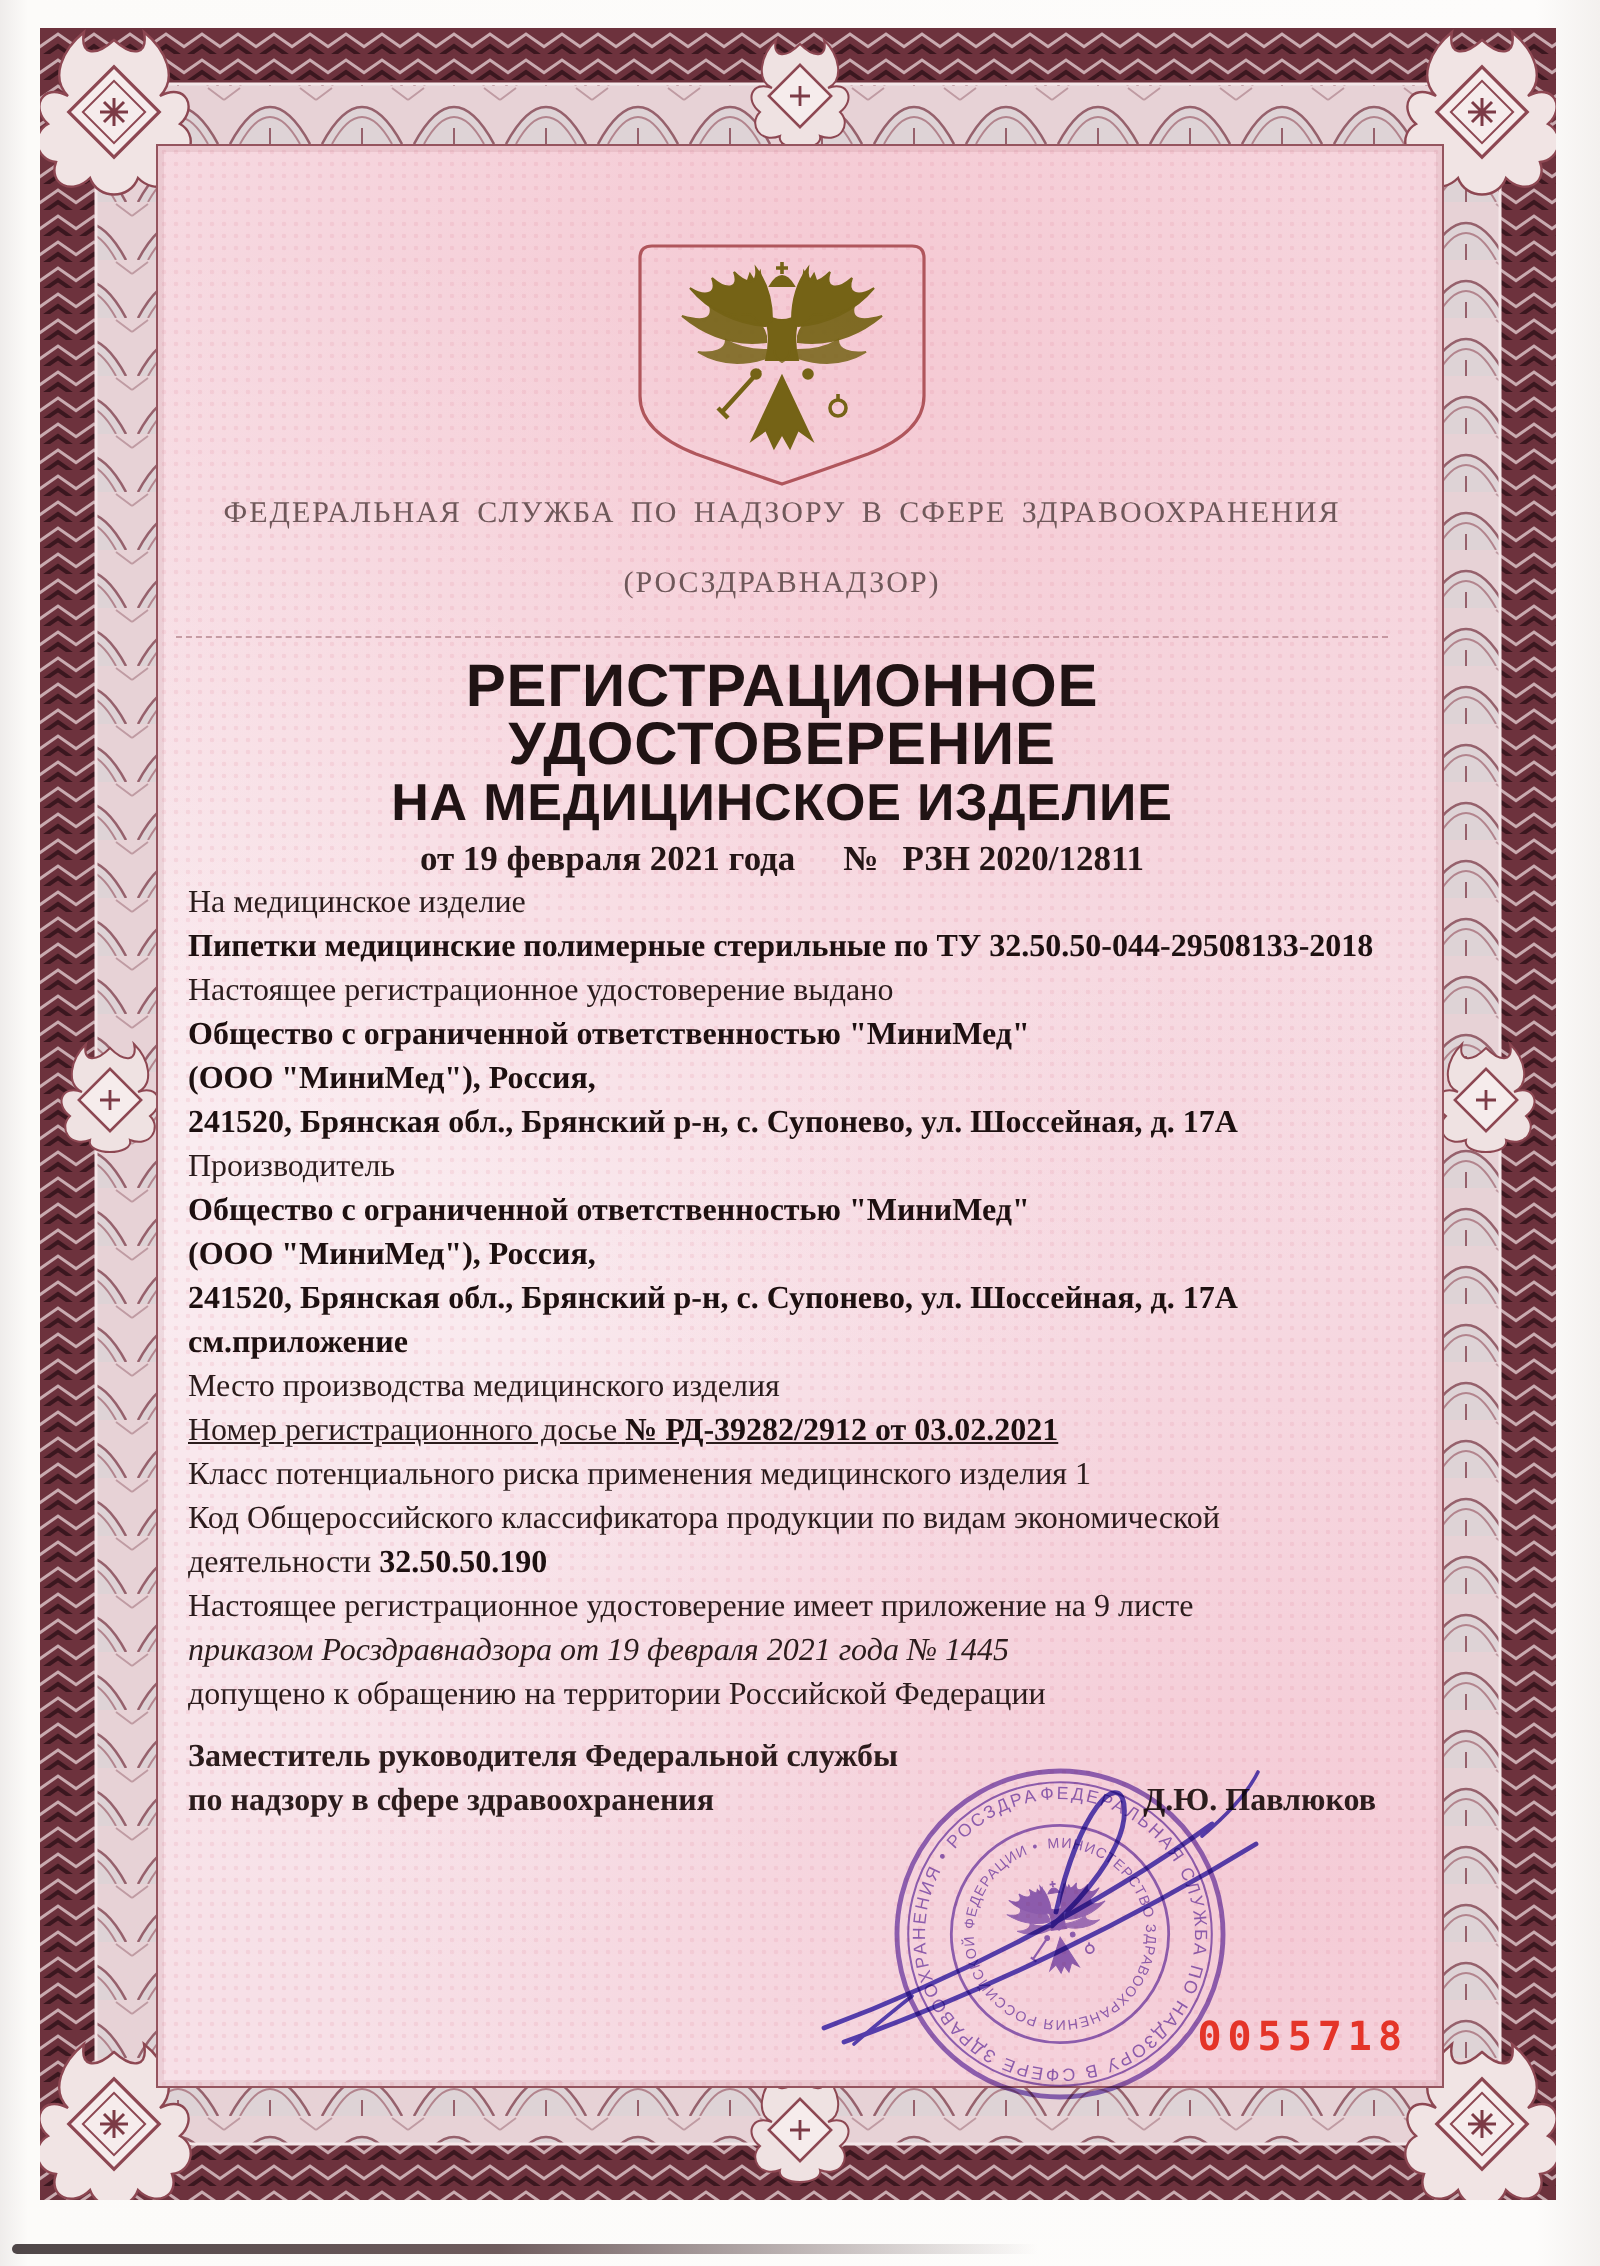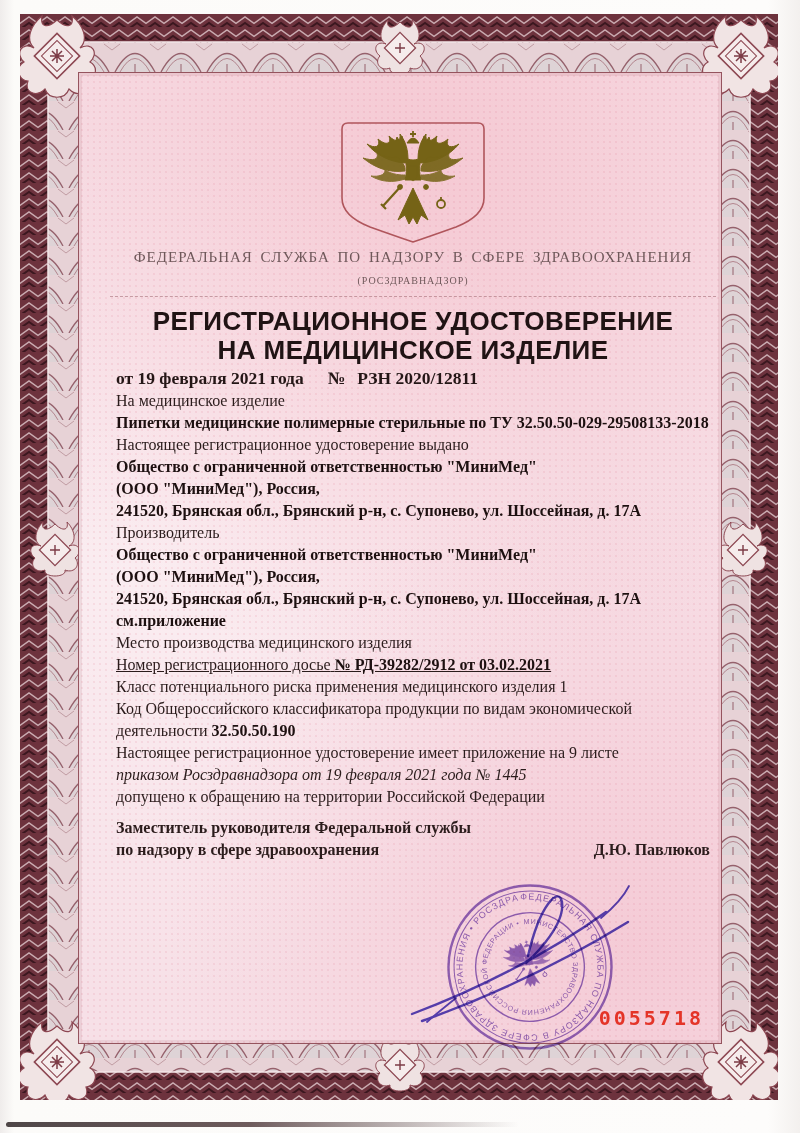--- a/index.html
+++ b/index.html
@@ -14,34 +14,34 @@
     background-color:#f7e0e7;
     background-image:
       radial-gradient(rgba(221,118,140,0.14) 1px, rgba(0,0,0,0) 1.3px),
       radial-gradient(circle at 55% 9%, rgba(240,148,165,.30), rgba(240,148,165,0) 55%),
       radial-gradient(circle at 86% 90%, rgba(238,148,170,.28), rgba(238,148,170,0) 45%),
       radial-gradient(circle at 12% 50%, rgba(255,255,255,.45), rgba(255,255,255,0) 60%);
     background-size:6px 6px,100% 100%,100% 100%,100% 100%;
     border:1.5px solid #95545e;
     box-shadow:inset 0 0 0 3px rgba(160,90,100,.12);}
   
-  .content{position:absolute;left:86px;top:72px;width:642px;height:970px;
+  .content{position:absolute;left:64px;top:72px;width:642px;height:970px;
            box-sizing:border-box;padding:0 18px 0 30px;}
   .center{text-align:center;}
   .emblem-wrap{margin:48px auto 0;width:150px;height:124px;color:#756316;}
   .agency{margin:4px 0 0;font-size:15px;line-height:19px;letter-spacing:1px;
           word-spacing:3px;color:#6f585a;text-align:center;}
-  .agency2{margin:4px;font-size:10px;line-height:19px;letter-spacing:1px;color:#6f585a;text-align:center;}
+  .agency2{margin:16px;font-size:15px;line-height:19px;letter-spacing:1px;color:#6f585a;text-align:center;}
   .sep{border:none;border-top:1px dashed rgba(158,100,110,.55);margin:6px -6px 0;}
   .title{margin:10px 0 0;font-family:"Liberation Sans",sans-serif;font-weight:700;
-         font-size:26px;line-height:29px;letter-spacing:.4px;color:#201314;text-align:center;}
+         font-size:30px;line-height:29px;letter-spacing:.4px;color:#201314;text-align:center;}
   .title2{margin:0;font-family:"Liberation Sans",sans-serif;font-weight:700;
           font-size:26px;line-height:29px;letter-spacing:.4px;color:#201314;text-align:center;}
   .dateline{margin:2px 0 0;font-size:17.5px;line-height:23px;font-weight:700;
-            color:#241616;}
+            color:#241616;text-align:center;}
   .dateline .numsign{margin-left:24px;}
   .dateline .numval{margin-left:12px;}
   p.f{margin:0;font-size:16px;line-height:22px;color:#2b1c1c;}
   p.f b{color:#1d1010;}
   .mt14{margin-top:14px;}.mt9{margin-top:9px;}.mt11{margin-top:11px;}
   .mt12{margin-top:12px;text-decoration:underline;}.mt13{margin-top:13px;}.mt51{margin-top:51px;font-style:italic;}
   .signer-row{display:flex;justify-content:space-between;align-items:flex-end;margin-top:9px;}
   .signer-title{font-weight:700;}
   .signer-name{font-weight:700;white-space:nowrap;}
   
@@ -139,21 +139,21 @@
     <p class="agency2">(РОСЗДРАВНАДЗОР)</p>
     <hr class="sep">
 
     <h1 class="title">РЕГИСТРАЦИОННОЕ УДОСТОВЕРЕНИЕ</h1>
     <h1 class="title2">НА МЕДИЦИНСКОЕ ИЗДЕЛИЕ</h1>
     <p class="dateline">
       <span>от 19 февраля 2021 года</span><span class="numsign">№</span><span class="numval">РЗН 2020/12811</span>
     </p>
 
     <p class="f mt14">На медицинское изделие</p>
-    <p class="f"><b>Пипетки медицинские полимерные стерильные по ТУ 32.50.50-029-29508133-2018</b></p>
+    <p class="f"><b>Пипетки медицинские полимерные стерильные по ТУ 32.50.50-044-29508133-2018</b></p>
 
     <p class="f mt9">Настоящее регистрационное удостоверение выдано</p>
     <p class="f"><b>Общество с ограниченной ответственностью "МиниМед"</b></p>
     <p class="f"><b>(ООО "МиниМед"), Россия,</b></p>
     <p class="f"><b>241520, Брянская обл., Брянский р-н, с. Супонево, ул. Шоссейная, д. 17А</b></p>
 
     <p class="f mt11">Производитель</p>
     <p class="f"><b>Общество с ограниченной ответственностью "МиниМед"</b></p>
     <p class="f"><b>(ООО "МиниМед"), Россия,</b></p>
     <p class="f"><b>241520, Брянская обл., Брянский р-н, с. Супонево, ул. Шоссейная, д. 17А</b></p>

